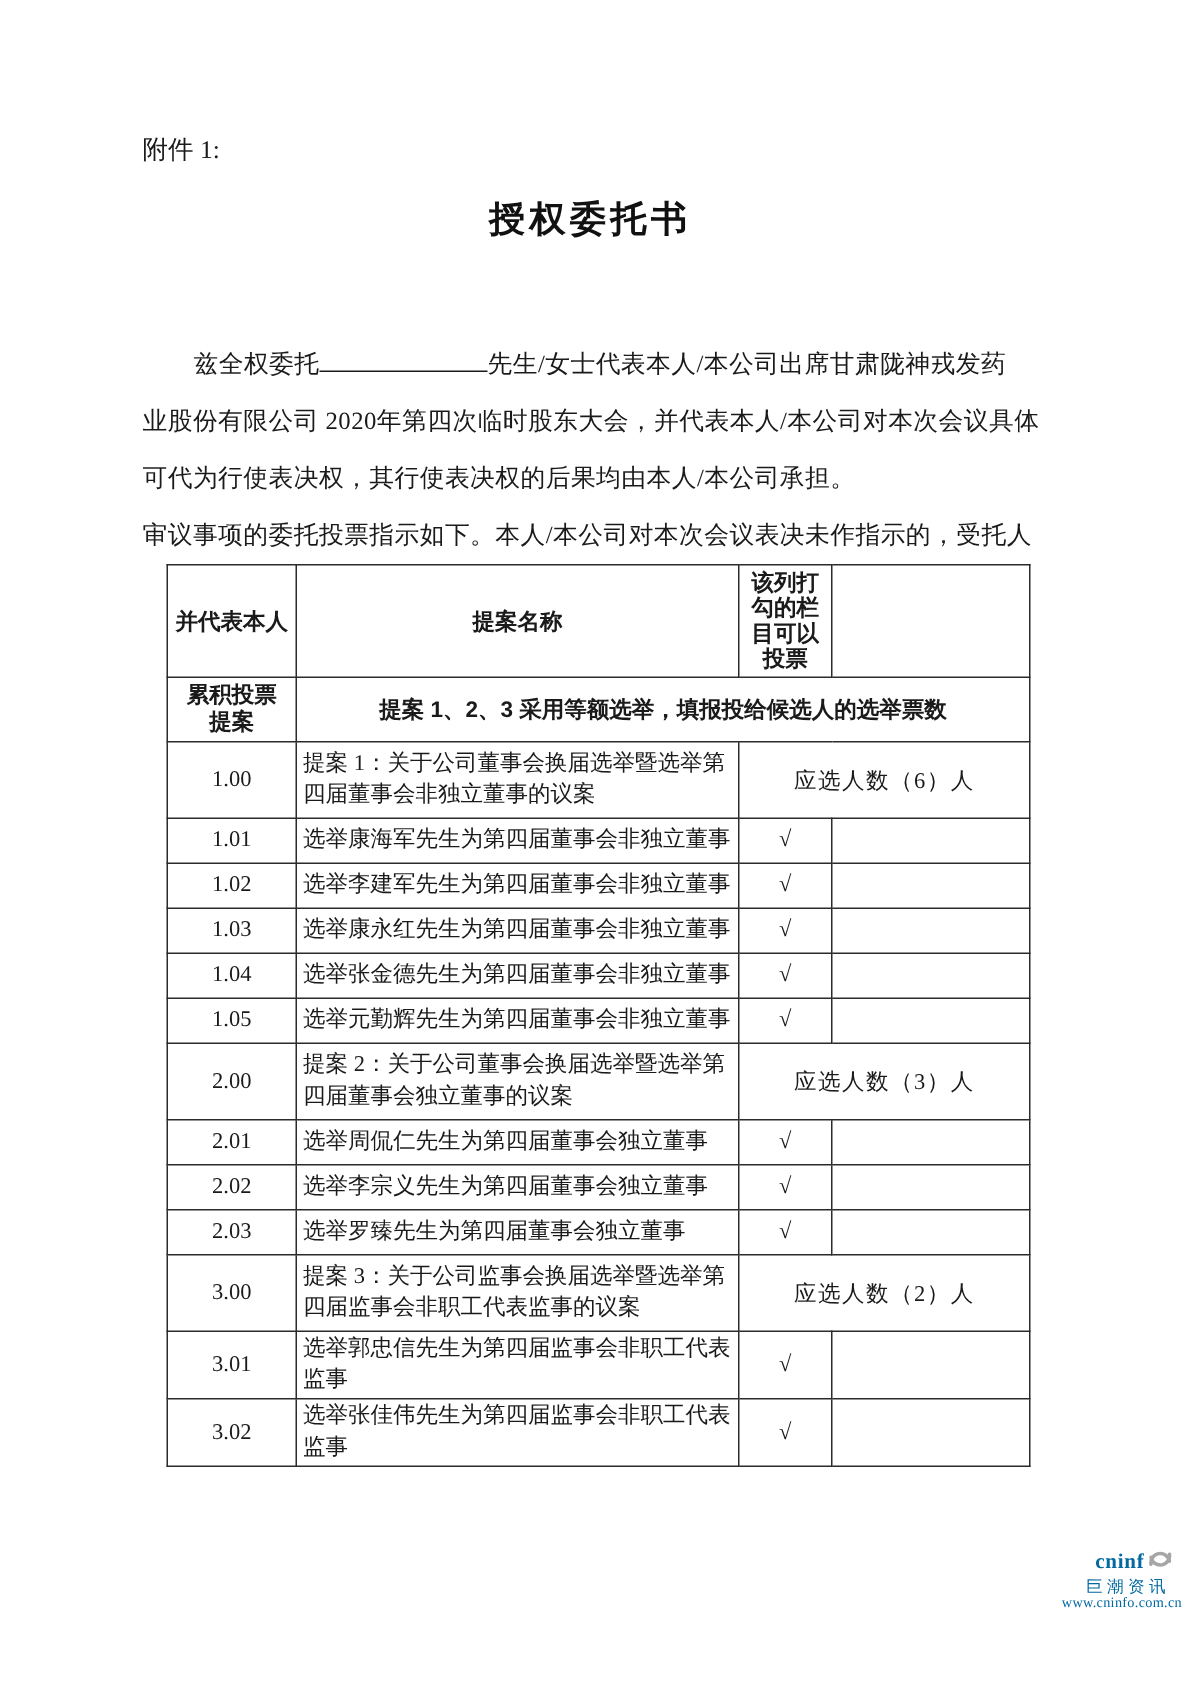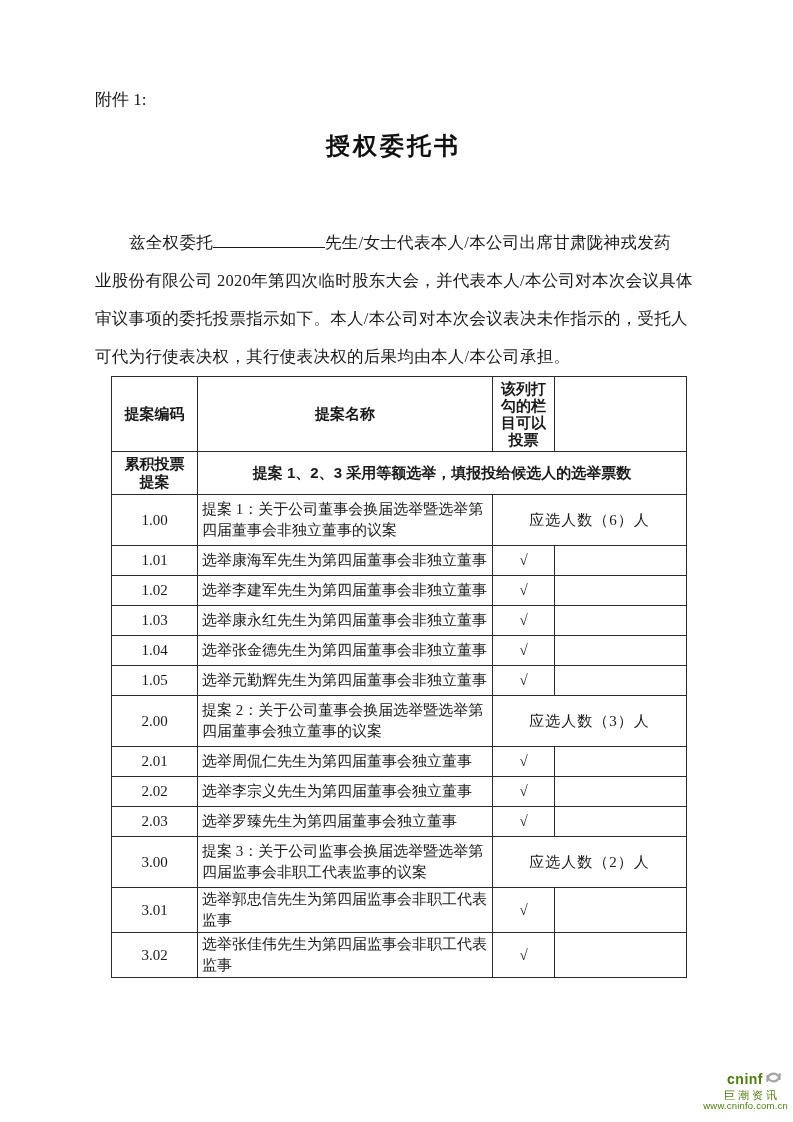--- a/index.html
+++ b/index.html
@@ -33,54 +33,54 @@
   .hrow1 .vote-head{padding:1px 7px;line-height:17px;}
   .hrow2 th{height:40px;}
   .hrow2 .cum-label{padding:1px 12px;line-height:18px;}
   .code-cell{text-align:center;}
   .name-cell{text-align:left;padding-left:14px;line-height:21px;}
   .check-cell{text-align:center;}
   .seats-cell{text-align:center;letter-spacing:1px;}
   .group-row td{height:48px;}
   .item-row td{height:27px;}
   .footer-logo{
-    position:absolute;right:5px;top:1070px;width:110px;text-align:right;
-    font-family:Liberation Sans, sans-serif;color:#4d7c0f;line-height:1.1;
+    position:absolute;right:5px;top:1032px;width:110px;text-align:right;
+    font-family:Liberation Serif, serif;color:#0369a1;line-height:1.1;
   }
   .brand-row{display:flex;align-items:center;justify-content:flex-end;gap:2px;padding-right:6px;}
   .brand-name{font-size:14px;font-weight:bold;letter-spacing:0.5px;}
   .brand-cn{font-size:11px;letter-spacing:3px;padding-right:8px;}
   .brand-url{font-size:9.5px;letter-spacing:0.2px;}
 </style>
 </head>
 <body>
 
 <div class="page">
 
   <div class="attachment">附件 1:</div>
 
   <h1 class="title">授权委托书</h1>
 
   <div class="paragraph">
     <div class="pline"><span class="indent"></span><span>兹全权委托</span><span class="blank"></span><span>先生/女士代表本人/本公司出席甘肃陇神戎发药</span></div>
     <div class="pline">业股份有限公司 2020年第四次临时股东大会，并代表本人/本公司对本次会议具体</div>
+    <div class="pline">可代为行使表决权，其行使表决权的后果均由本人/本公司承担。</div>
     <div class="pline">审议事项的委托投票指示如下。本人/本公司对本次会议表决未作指示的，受托人</div>
-    <div class="pline">可代为行使表决权，其行使表决权的后果均由本人/本公司承担。</div>
   </div>
 
   <table class="proposal-table">
     <colgroup>
       <col style="width:86px">
         <col style="width:295px">
         <col style="width:62px">
         <col style="width:132px">
     </colgroup>
     <thead>
       <tr class="hrow1">
-        <th>提案编码</th>
+        <th>并代表本人</th>
         <th>提案名称</th>
         <th class="vote-head">该列打勾的栏目可以投票</th>
         <th></th>
       </tr>
       <tr class="hrow2">
         <th class="cum-label">累积投票提案</th>
         <th colspan="3">提案 1、2、3 采用等额选举，填报投给候选人的选举票数</th>
       </tr>
     </thead>
     <tbody>

